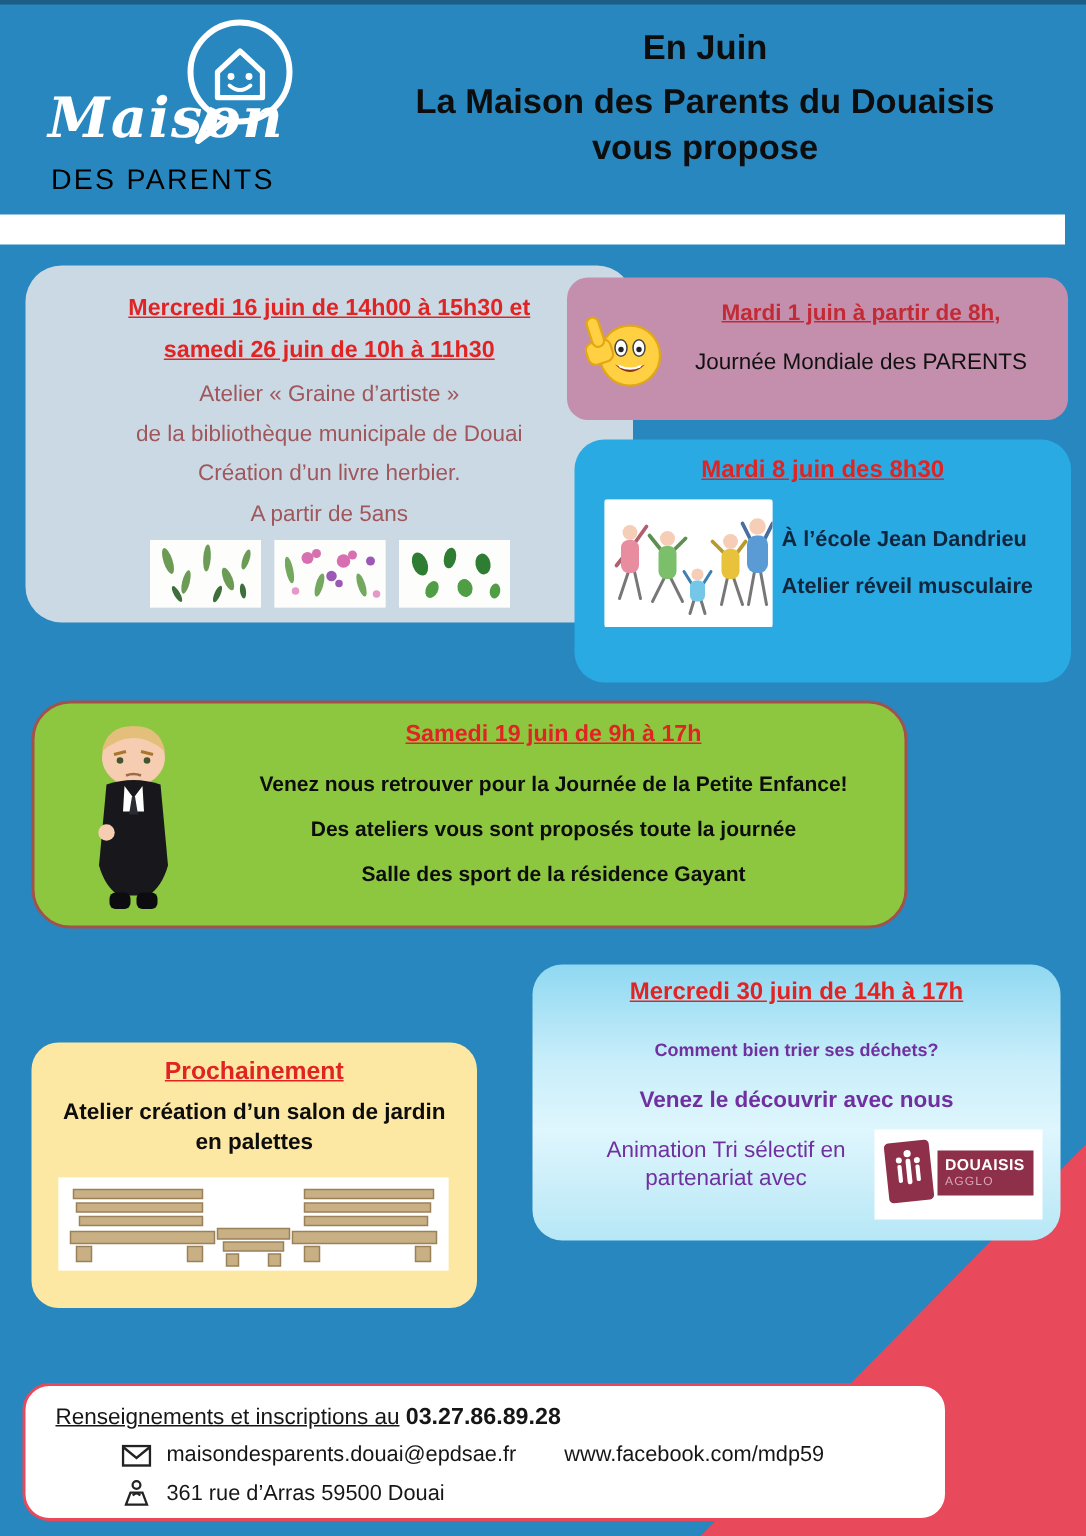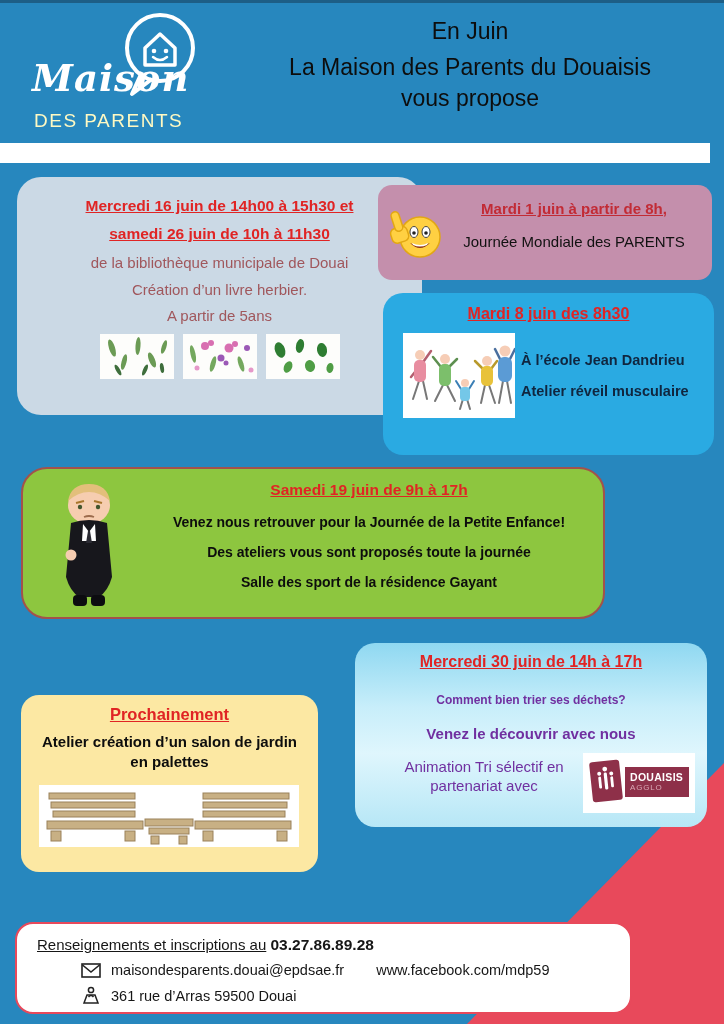--- a/index.html
+++ b/index.html
@@ -17,25 +17,25 @@
 
   
   .logo { position:absolute; left:26px; top:8px; width:180px; height:136px; color:#fff; }
   .logo-bubble { position:absolute; left:86px; top:2px; }
   .logo-script {
     position:absolute; left:6px; top:48px; width:150px;
     font-family:"DejaVu Serif", serif; font-style:italic; font-weight:bold;
     font-size:37px; letter-spacing:1px; color:#fff;
   }
   .logo-caps {
-    position:absolute; left:8px; top:102px; font-size:19px; letter-spacing:1.5px; color:#fef9c3;
+    position:absolute; left:8px; top:102px; font-size:19px; letter-spacing:1.5px; color:#000000;
   }
   .header-title {
     position:absolute; left:242px; top:16px; width:456px;
-    text-align:center; color:#0d0d0d; font-weight:normal; font-size:23px; line-height:31px;
+    text-align:center; color:#0d0d0d; font-weight:bold; font-size:23px; line-height:31px;
   }
   .header-title .t1 { margin-bottom:5px; }
   .white-stripe { position:absolute; left:0; top:143px; width:710px; height:20px; background:#ffffff; }
 
   
   .card { position:absolute; box-sizing:border-box; }
   .red-title { color:#E02424; font-weight:bold; text-decoration:underline; }
 
   .card-graine {
     left:17px; top:177px; width:405px; height:238px;
@@ -137,20 +137,21 @@
   </div>
 
   <div class="white-stripe"></div>
 
   <div class="card card-graine">
     <div class="red-title">
       <div>Mercredi 16 juin de 14h00 à 15h30 et</div>
       <div>samedi 26 juin de 10h à 11h30</div>
     </div>
     <div class="body">
+      <div>Atelier « Graine d’artiste »</div>
       <div>de la bibliothèque municipale de Douai</div>
       <div>Création d’un livre herbier.</div>
       <div>A partir de 5ans</div>
     </div>
     <div class="photo-row">
       <svg width="74" height="45" viewBox="0 0 74 45">
         <rect width="74" height="45" fill="#fdfdfb"></rect>
         <g fill="#6b9b55">
           <ellipse cx="12" cy="14" rx="3" ry="9" transform="rotate(-18 12 14)"></ellipse>
           <ellipse cx="24" cy="28" rx="2.5" ry="8" transform="rotate(14 24 28)"></ellipse>

